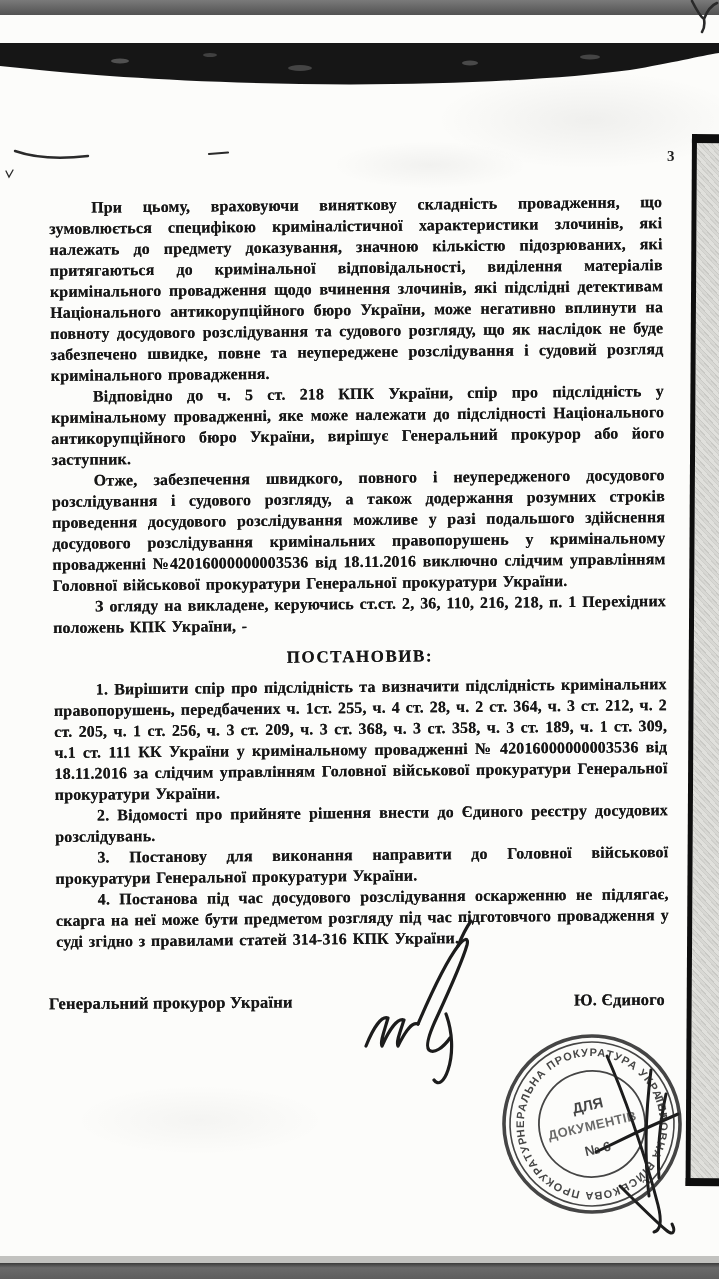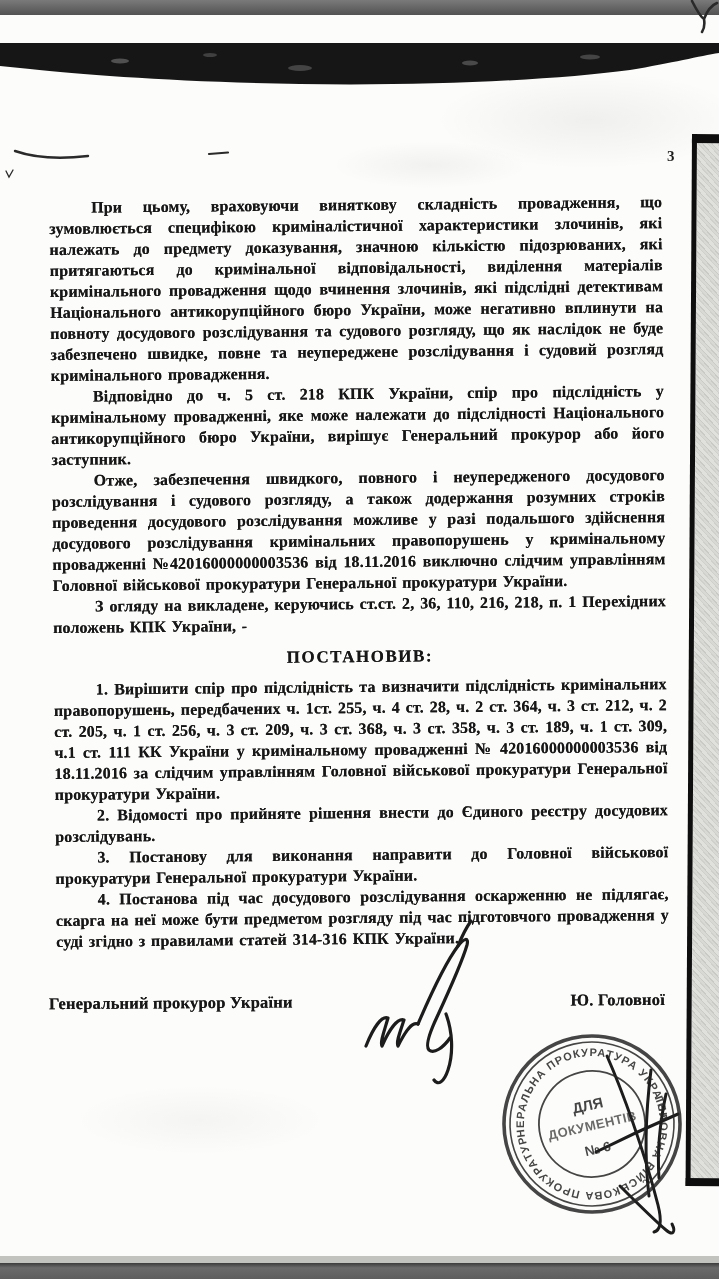--- a/index.html
+++ b/index.html
@@ -93,21 +93,21 @@
     <p>З огляду на викладене, керуючись ст.ст. 2, 36, 110, 216, 218, п. 1 Перехідних положень КПК України, -</p>
     <div class="res-heading">ПОСТАНОВИВ:</div>
     <p>1. Вирішити спір про підслідність та визначити підслідність кримінальних правопорушень, передбачених ч. 1ст. 255, ч. 4 ст. 28, ч. 2 ст. 364, ч. 3 ст. 212, ч. 2 ст. 205, ч. 1 ст. 256, ч. 3 ст. 209, ч. 3 ст. 368, ч. 3 ст. 358, ч. 3 ст. 189, ч. 1 ст. 309, ч.1 ст. 111 КК України у кримінальному провадженні № 42016000000003536 від 18.11.2016 за слідчим управлінням Головної військової прокуратури Генеральної прокуратури України.</p>
     <p>2. Відомості про прийняте рішення внести до Єдиного реєстру досудових розслідувань.</p>
     <p>3. Постанову для виконання направити до Головної військової прокуратури Генеральної прокуратури України.</p>
     <p>4. Постанова під час досудового розслідування оскарженню не підлягає, скарга на неї може бути предметом розгляду під час підготовчого провадження у суді згідно з правилами статей 314-316 КПК України.</p>
   </div>
 
   <div class="sig-row">
     <span>Генеральний прокурор України</span>
-    <span>Ю. Головної</span>
+    <span>Ю. Єдиного</span>
   </div>
 
   <svg class="sig-svg" viewBox="0 0 719 1279">
     <g stroke="#1c1c1c" fill="none" stroke-linecap="round" stroke-linejoin="round">
       <g stroke-width="3.2">
         <path d="M366,1046 C374,1026 382,1016 388,1018 C384,1032 380,1042 382,1046 C390,1028 398,1018 404,1020 C400,1032 396,1042 398,1046 C406,1030 412,1022 418,1024"></path>
         <path d="M418,1024 C430,996 446,962 458,946 C464,938 469,937 467,945 C463,959 449,991 437,1017 C429,1034 425,1046 429,1050 C434,1054 443,1048 450,1038"></path>
         <path d="M446,1014 C452,1030 454,1052 448,1070 C444,1082 438,1086 434,1080"></path>
         <path d="M458,946 C462,936 466,928 471,921"></path>
       </g>

